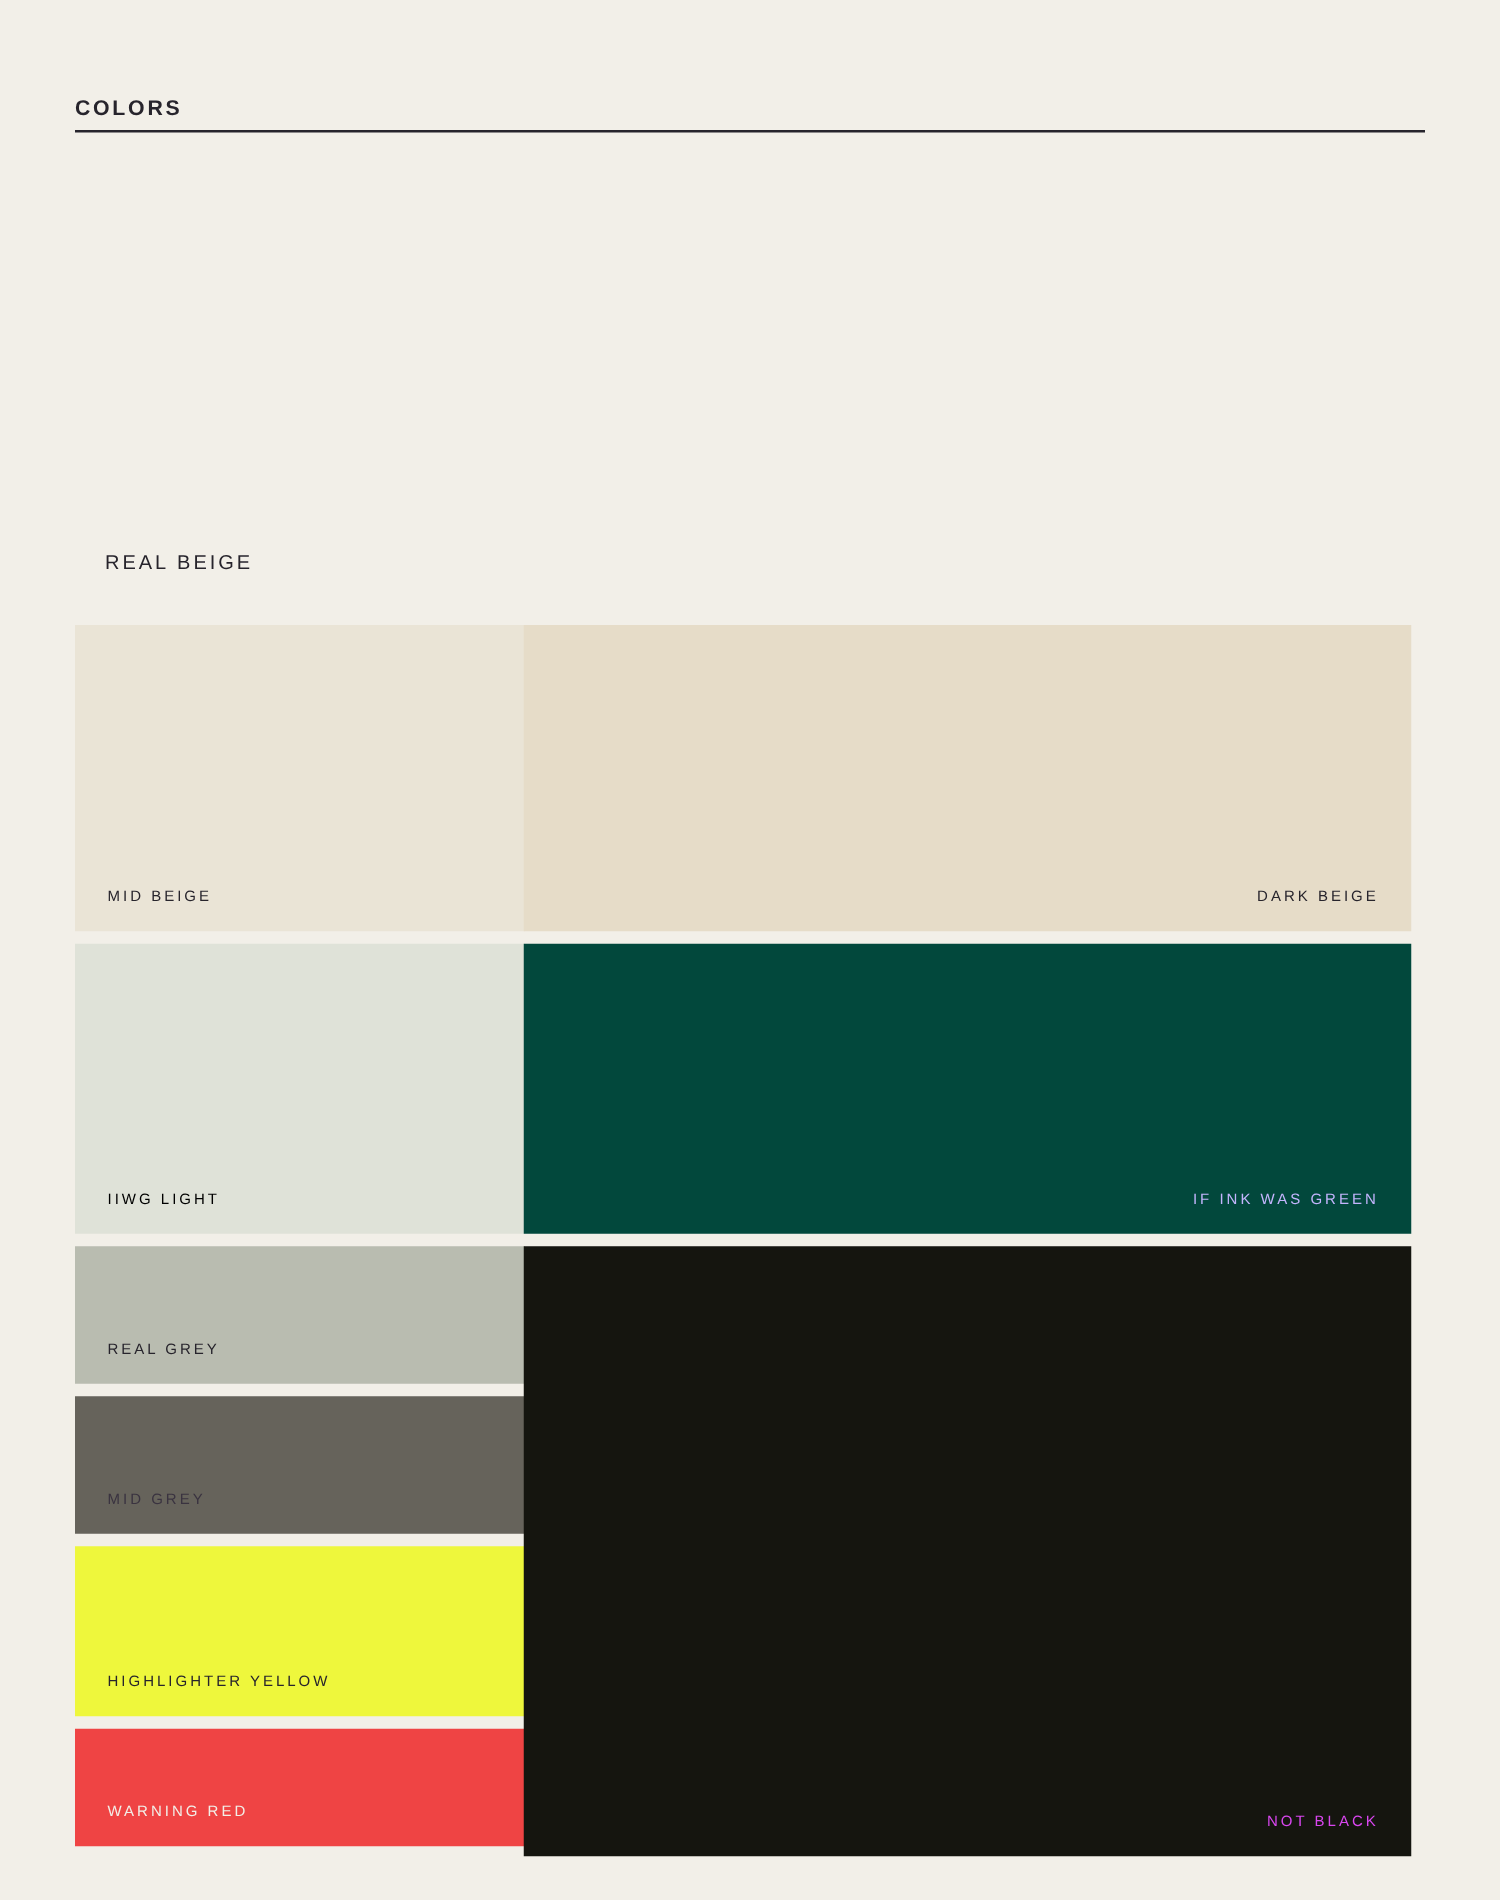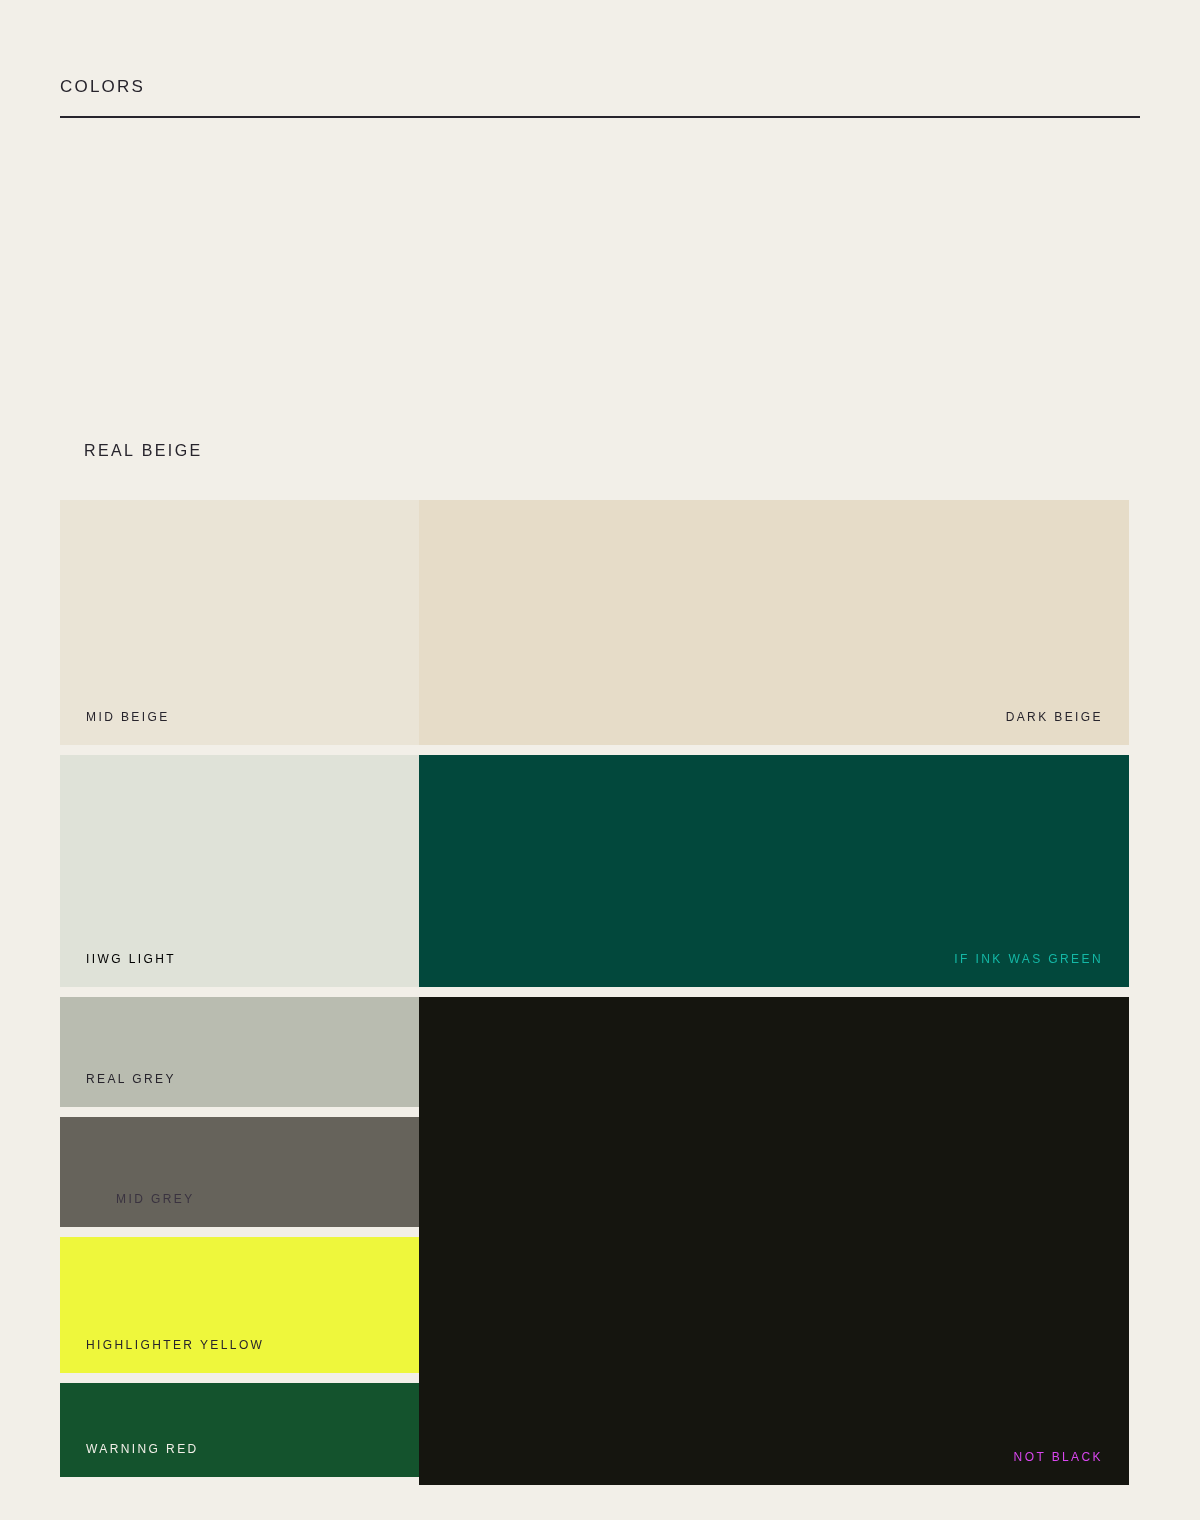--- a/index.html
+++ b/index.html
@@ -26,23 +26,23 @@
   .header {
     position: absolute;
     left: 60px;
     top: 78px;
     width: 1080px;
   }
   .header-title {
     font-size: 17px;
     letter-spacing: 2.2px;
     color: #27242C;
-    font-weight: 400;
+    font-weight: 700;
     line-height: 1;
-    padding-bottom: 21px;
+    padding-bottom: 9px;
   }
   .header-rule {
     height: 2px;
     background: #27242C;
     width: 100%;
   }
 
   
   .section-label {
     position: absolute;
@@ -117,38 +117,38 @@
         <div class="gap-row"></div>
         <div class="swatch" style="background: rgb(223, 226, 216); height: 232px;">
           <div class="swatch-label" style="color: #000000;">IIWG LIGHT</div>
         </div>
         <div class="gap-row"></div>
         <div class="swatch" style="background: rgb(185, 188, 176); height: 110px;">
           <div class="swatch-label" style="color: rgb(39, 36, 44);">REAL GREY</div>
         </div>
         <div class="gap-row"></div>
         <div class="swatch" style="background: rgb(102, 99, 91); height: 110px;">
-          <div class="swatch-label" style="color: rgb(58, 51, 64); margin-left: 30px;">MID GREY</div>
+          <div class="swatch-label" style="color: rgb(58, 51, 64);">MID GREY</div>
         </div>
         <div class="gap-row"></div>
         <div class="swatch" style="background: rgb(238, 247, 60); height: 136px;">
           <div class="swatch-label" style="color: rgb(39, 36, 44);">HIGHLIGHTER YELLOW</div>
         </div>
         <div class="gap-row"></div>
-        <div class="swatch" style="background: #14532d; height: 94px;">
+        <div class="swatch" style="background: #ef4444; height: 94px;">
           <div class="swatch-label" style="color: rgb(242, 239, 232);">WARNING RED</div>
         </div>
       </div>
     <div class="col-right">
         <div class="swatch" style="background: rgb(230, 220, 200); height: 245px;">
           <div class="swatch-label align-right" style="color: rgb(39, 36, 44);">DARK BEIGE</div>
         </div>
         <div class="gap-row"></div>
         <div class="swatch" style="background: rgb(2, 72, 60); height: 232px;">
-          <div class="swatch-label align-right" style="color: #14b8a6;">IF INK WAS GREEN</div>
+          <div class="swatch-label align-right" style="color: #c4b5fd;">IF INK WAS GREEN</div>
         </div>
         <div class="gap-row"></div>
         <div class="swatch" style="background: rgb(21, 21, 15); height: 488px;">
           <div class="swatch-label align-right" style="color: #d946ef;">NOT BLACK</div>
         </div>
       </div>
   </div>
 
 </div>
 

